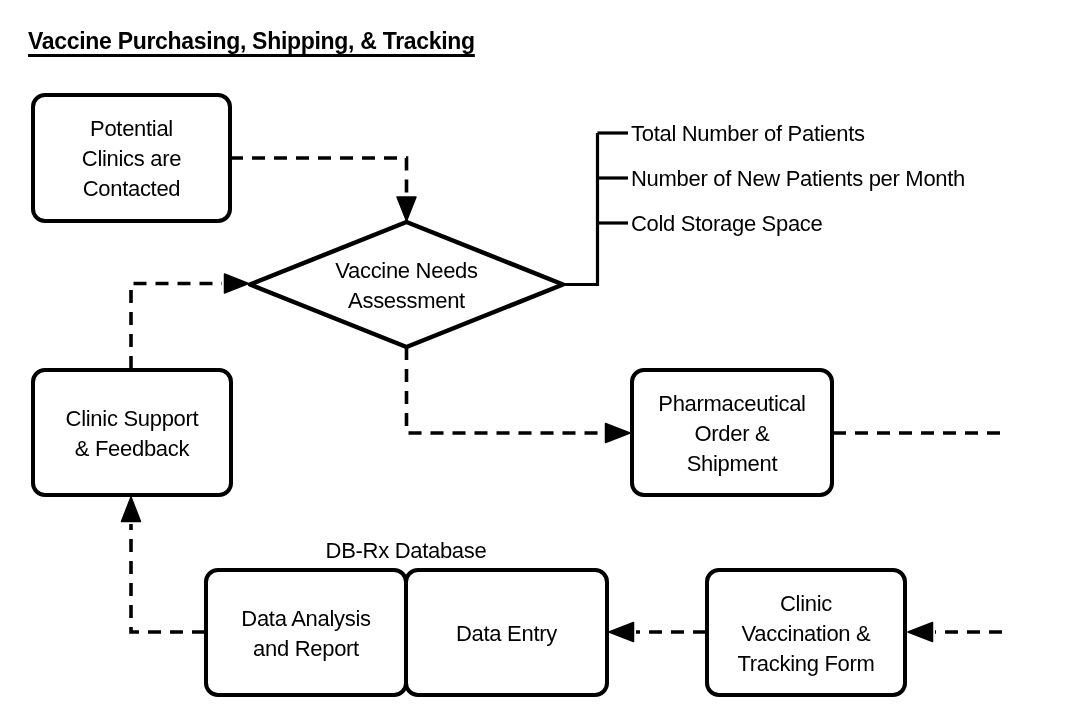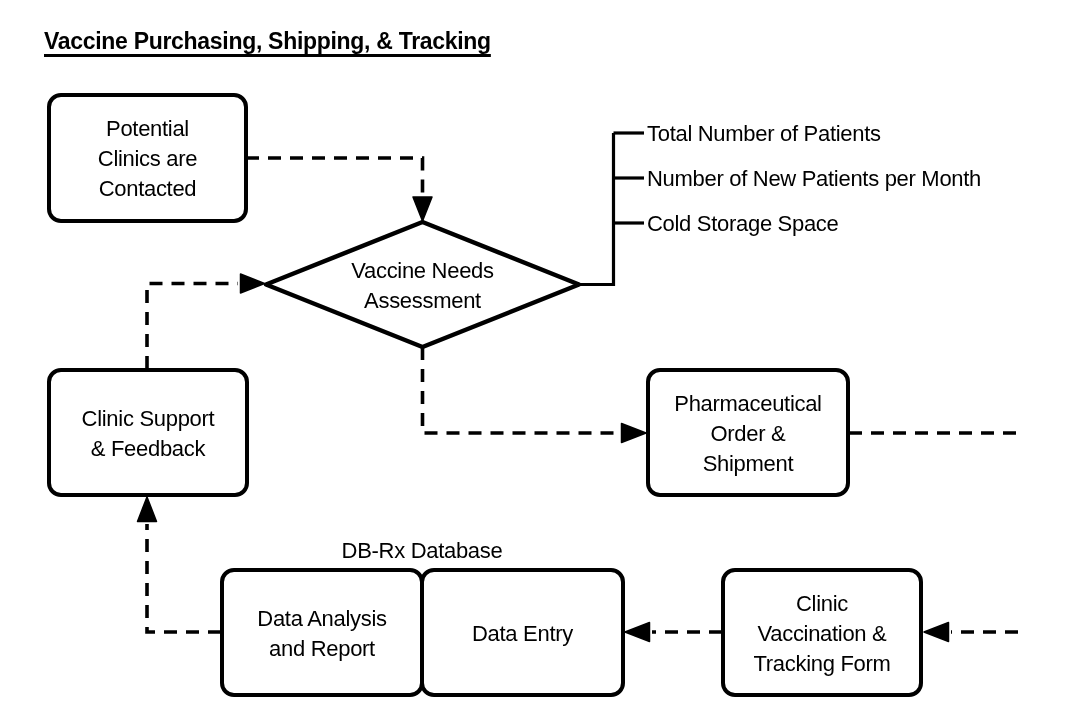--- a/index.html
+++ b/index.html
@@ -1,21 +1,20 @@
 <!DOCTYPE html>
 <html style="--ink: #000000; --bg: #ffffff;"><head>
 <meta charset="utf-8">
 <style>
   :root { --ink:#000000; --bg:#ffffff; }
   html,body { margin:0; padding:0; background:var(--bg); }
   .stage {
     position:relative; width:1002px; height:724px; background:var(--bg);
     font-family:"Liberation Sans","DejaVu Sans",sans-serif; color:var(--ink);
     overflow:hidden;
-    margin-left:16px;
   }
   .diagram-title {
     position:absolute; left:28px; top:28px;
     font-size:23px; font-weight:bold; letter-spacing:-0.3px;
     text-decoration:underline; text-decoration-thickness:3px; text-underline-offset:5px;
     white-space:nowrap;
   }
   svg { position:absolute; left:0; top:0; }
   .node {
     fill:var(--bg); stroke:var(--ink); stroke-width:4;

